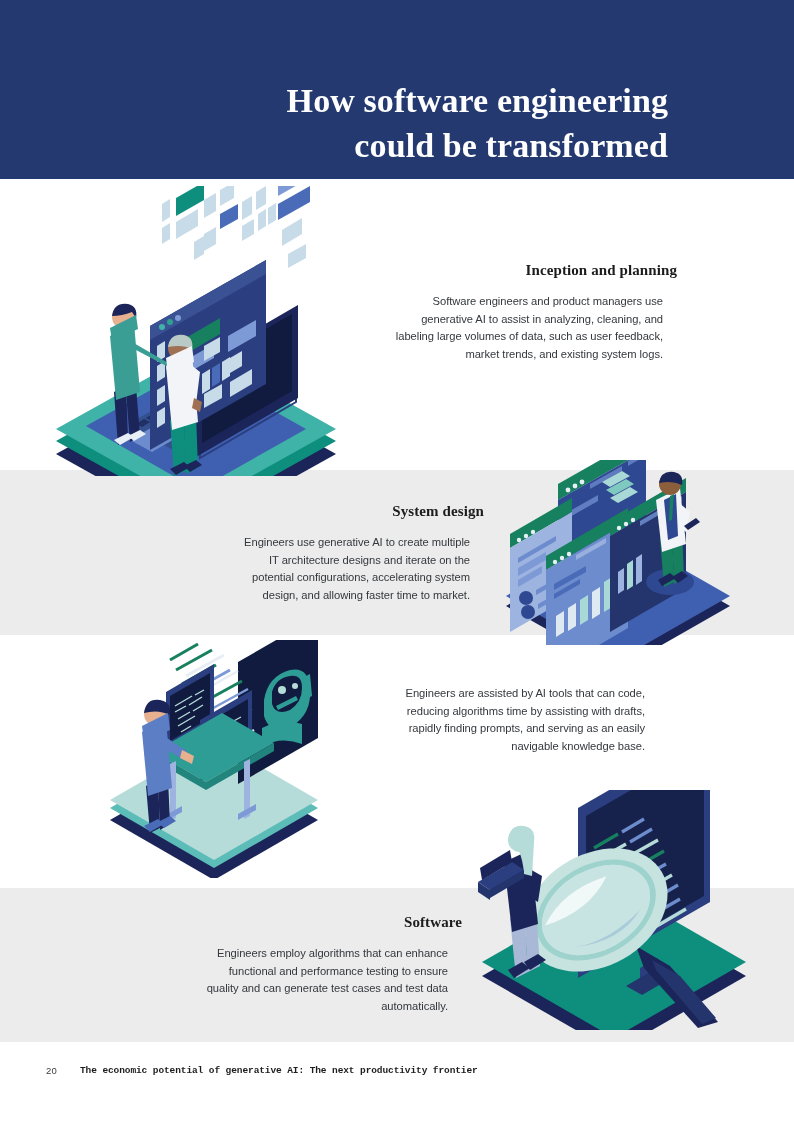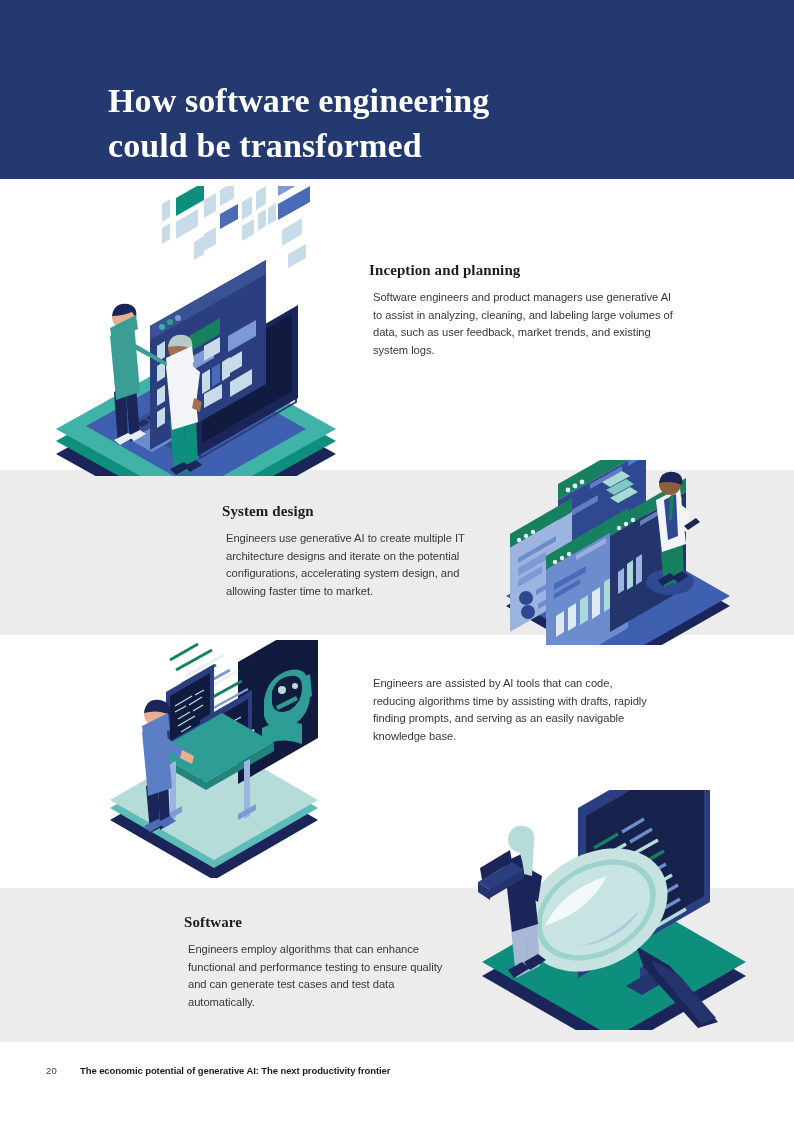--- a/index.html
+++ b/index.html
@@ -7,20 +7,21 @@
     padding: 0;
     background: #ffffff;
   }
   .page {
     position: relative;
     width: 794px;
     height: 1123px;
     background: #ffffff;
     overflow: hidden;
     font-family: "Liberation Sans", sans-serif;
+    text-align: right;
   }
 
   
   .header-band {
     position: absolute;
     left: 0; top: 0;
     width: 794px;
     height: 179px;
     background: #23396f;
   }
@@ -56,21 +57,21 @@
     font-weight: 700;
     color: #1c1c1c;
     margin: 0 0 10px 0;
     letter-spacing: 0.1px;
   }
   .section-body {
     font-family: "Liberation Sans", sans-serif;
     font-size: 11.2px;
     line-height: 1.58;
     color: #33383d;
-    margin: 4px;
+    margin: 14px;
     letter-spacing: -0.05px;
   }
 
   #text-inception { left: 369px; top: 262px; width: 308px; }
   #text-system    { left: 222px; top: 503px; width: 262px; }
   #text-coding    { left: 369px; top: 671px; width: 290px; }
   #text-testing   { left: 184px; top: 914px; width: 278px; }
 
   
   .illus { position: absolute; }
@@ -93,21 +94,21 @@
     position: absolute;
     left: 46px;
     font-family: "Liberation Sans", sans-serif;
     font-size: 9.5px;
     color: #3d3d3d;
     letter-spacing: 0.2px;
   }
   .footer-title {
     position: absolute;
     left: 80px;
-    font-family: Liberation Sans, sans-serif;
+    font-family: Liberation Mono, monospace;
     font-size: 9.5px;
     font-weight: 700;
     color: #1c1c1c;
     letter-spacing: -0.1px;
   }
 </style>
 </head>
 <body>
 
 <div class="page">

